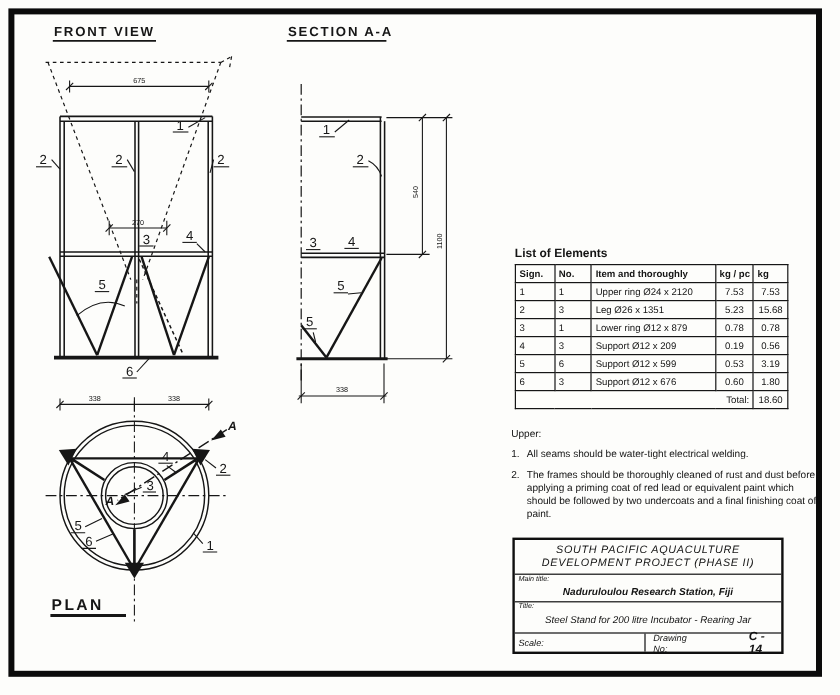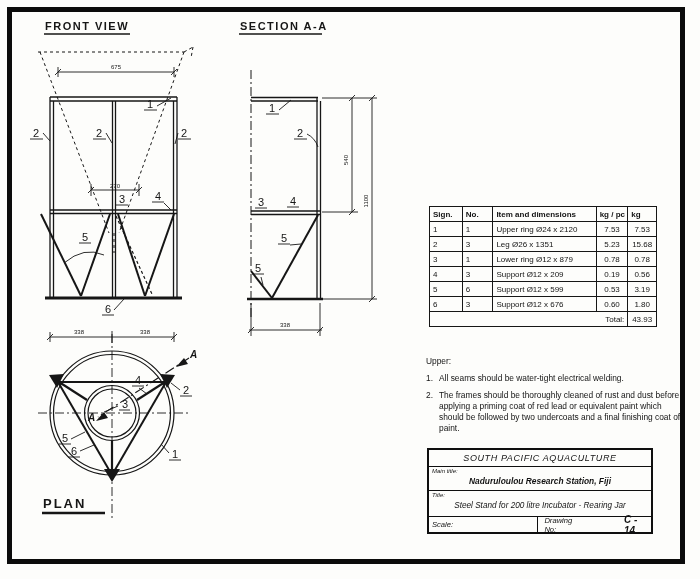--- a/index.html
+++ b/index.html
@@ -266,33 +266,34 @@
       <line x1="169" y1="460" x2="181" y2="460"></line>
         <line x1="169" y1="453" x2="161" y2="444"></line>
     </g>
 
     <text class="plan-title" x="43" y="508" stroke="none" fill="#161616">PLAN</text>
     <line x1="42" y1="513" x2="105" y2="513" stroke-width="2.5"></line>
   </g>
 </svg>
 
 <div class="tbl-wrap">
+  <div class="tbl-title">List of Elements</div>
   <table>
     <colgroup>
         <col class="c-sign">
         <col class="c-no">
         <col class="c-item">
         <col class="c-kgpc">
         <col class="c-kg">
       </colgroup>
     <thead>
       <tr>
         <th>Sign.</th>
         <th>No.</th>
-        <th>Item and dimensions</th>
+        <th>Item and thoroughly</th>
         <th>kg / pc</th>
         <th>kg</th>
       </tr>
     </thead>
     <tbody>
       <tr>
         <td>1</td>
         <td>1</td>
         <td>Upper ring Ø24 x 2120</td>
         <td class="num">7.53</td>
@@ -330,41 +331,42 @@
         <td>6</td>
         <td>3</td>
         <td>Support Ø12 x 676</td>
         <td class="num">0.60</td>
         <td class="num">1.80</td>
       </tr>
     </tbody>
     <tfoot>
       <tr>
         <td colspan="4" class="lbl">Total:</td>
-        <td class="num">43.93</td>
+        <td class="num">18.60</td>
       </tr>
     </tfoot>
   </table>
 </div>
 
 <div class="notes">
   <div class="notes-title">Upper:</div>
   <div class="note">
     <span class="n">1.</span>
     <span class="t">All seams should be water-tight electrical welding.</span>
   </div>
   <div class="note">
     <span class="n">2.</span>
     <span class="t">The frames should be thoroughly cleaned of rust and dust before applying a priming coat of red lead or equivalent paint which should be followed by two undercoats and a final finishing coat of paint.</span>
   </div>
 </div>
 
 <div class="tblock">
   <div class="sec tb-org">
     <div>SOUTH PACIFIC AQUACULTURE</div>
+    <div>DEVELOPMENT PROJECT (PHASE II)</div>
   </div>
   <div class="sec">
     <span class="tb-lab">Main title:</span>
     <div class="tb-main">
       <div>Naduruloulou Research Station, Fiji</div>
     </div>
   </div>
   <div class="sec">
     <span class="tb-lab">Title:</span>
     <div class="tb-title">Steel Stand for 200 litre Incubator - Rearing Jar</div>

